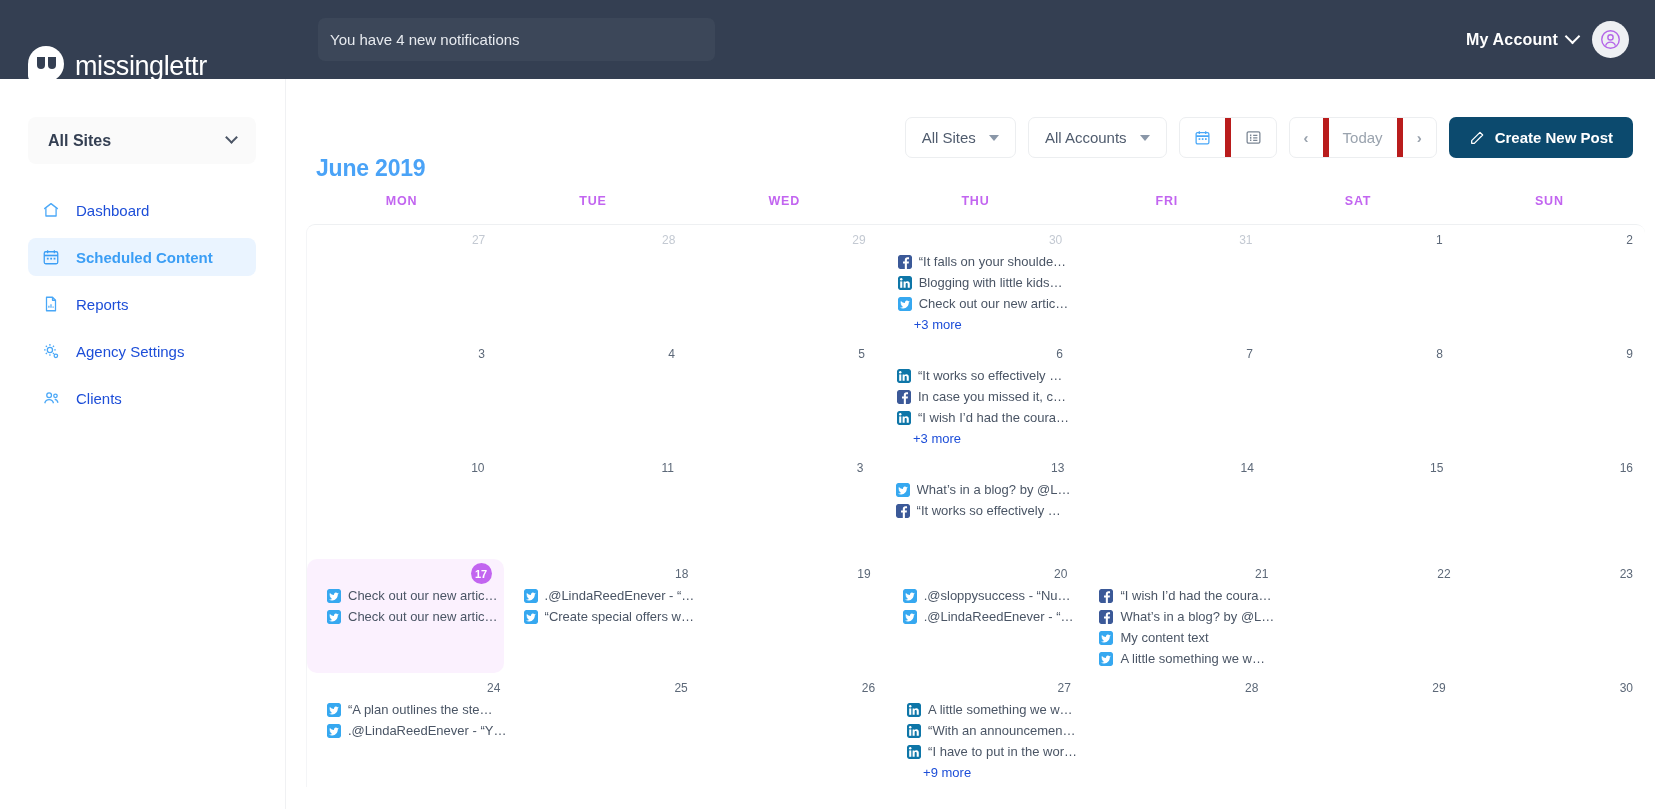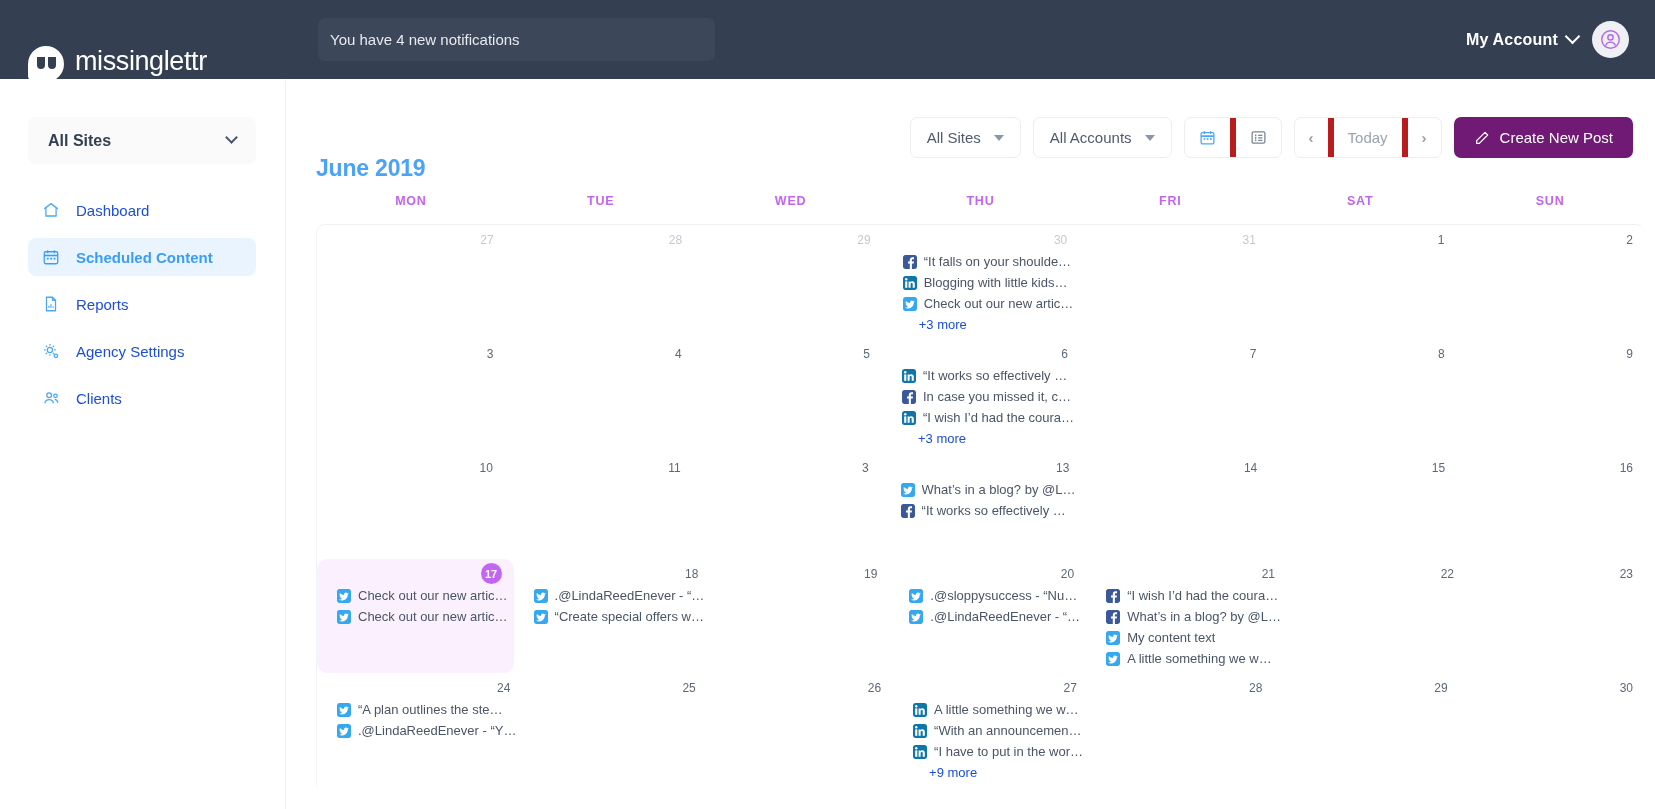--- a/index.html
+++ b/index.html
@@ -10,21 +10,21 @@
     overflow: hidden;
   }
 
   
   .topbar {
     position: absolute; top: 0; left: 0;
     width: 1655px; height: 79px;
     background: #343f52;
     display: flex; align-items: center;
   }
-  .brand { display: flex; align-items: flex-start; margin-left: 28px; margin-top: 48px; }
+  .brand { display: flex; align-items: flex-end; margin-left: 28px; margin-top: 48px; }
   .brand-mark {
     width: 36px; height: 36px; background: #fff;
     border-radius: 50% 50% 50% 6px;
     position: relative; margin-right: 11px;
     display:flex; align-items:center; justify-content:center;
   }
   .brand-mark .q1, .brand-mark .q2 {
     width: 8px; height: 12px; background: #343f52;
     border-radius: 0 0 7px 7px; display:inline-block;
     position: relative; top:-1px;
@@ -119,28 +119,28 @@
     overflow: hidden;
   }
   .btn-group > div {
     display: flex; align-items: center; justify-content: center;
     padding: 0 14px; font-size: 15px; color: #9aa3ae;
   }
   .btn-group > div + div { border-left: 6px solid #b91c1c; }
   .arrow-btn { font-size: 17px; color: #5a6475; font-weight: bold; }
   .today-btn { color: #aab1bb; min-width: 62px; }
   .btn-primary {
-    height: 41px; border-radius: 7px; background: #701a75;
+    height: 41px; border-radius: 7px; background: #0c4a6e;
     display: flex; align-items: center; padding: 0 20px;
-    color: #fff; font-size: 15px; font-weight: normal;
+    color: #fff; font-size: 15px; font-weight: bold;
   }
   .btn-primary .pencil { margin-right: 10px; display: flex; }
 
   
-  .cal { position: absolute; left: 30px; top: 115px; right: 10px; }
+  .cal { position: absolute; left: 20px; top: 115px; right: 10px; }
   .cal-head { display: grid; grid-template-columns: repeat(7, 1fr); }
   .cal-head div {
     text-align: center; font-size: 12.5px; font-weight: bold;
     color: #c265f0; letter-spacing: .8px; padding-bottom: 16px;
   }
   .cal-body {
     border-top: 1px solid #eef0f2;
     border-left: 1px solid #f4f5f7;
     border-top-left-radius: 9px;
     border-top-right-radius: 9px;

